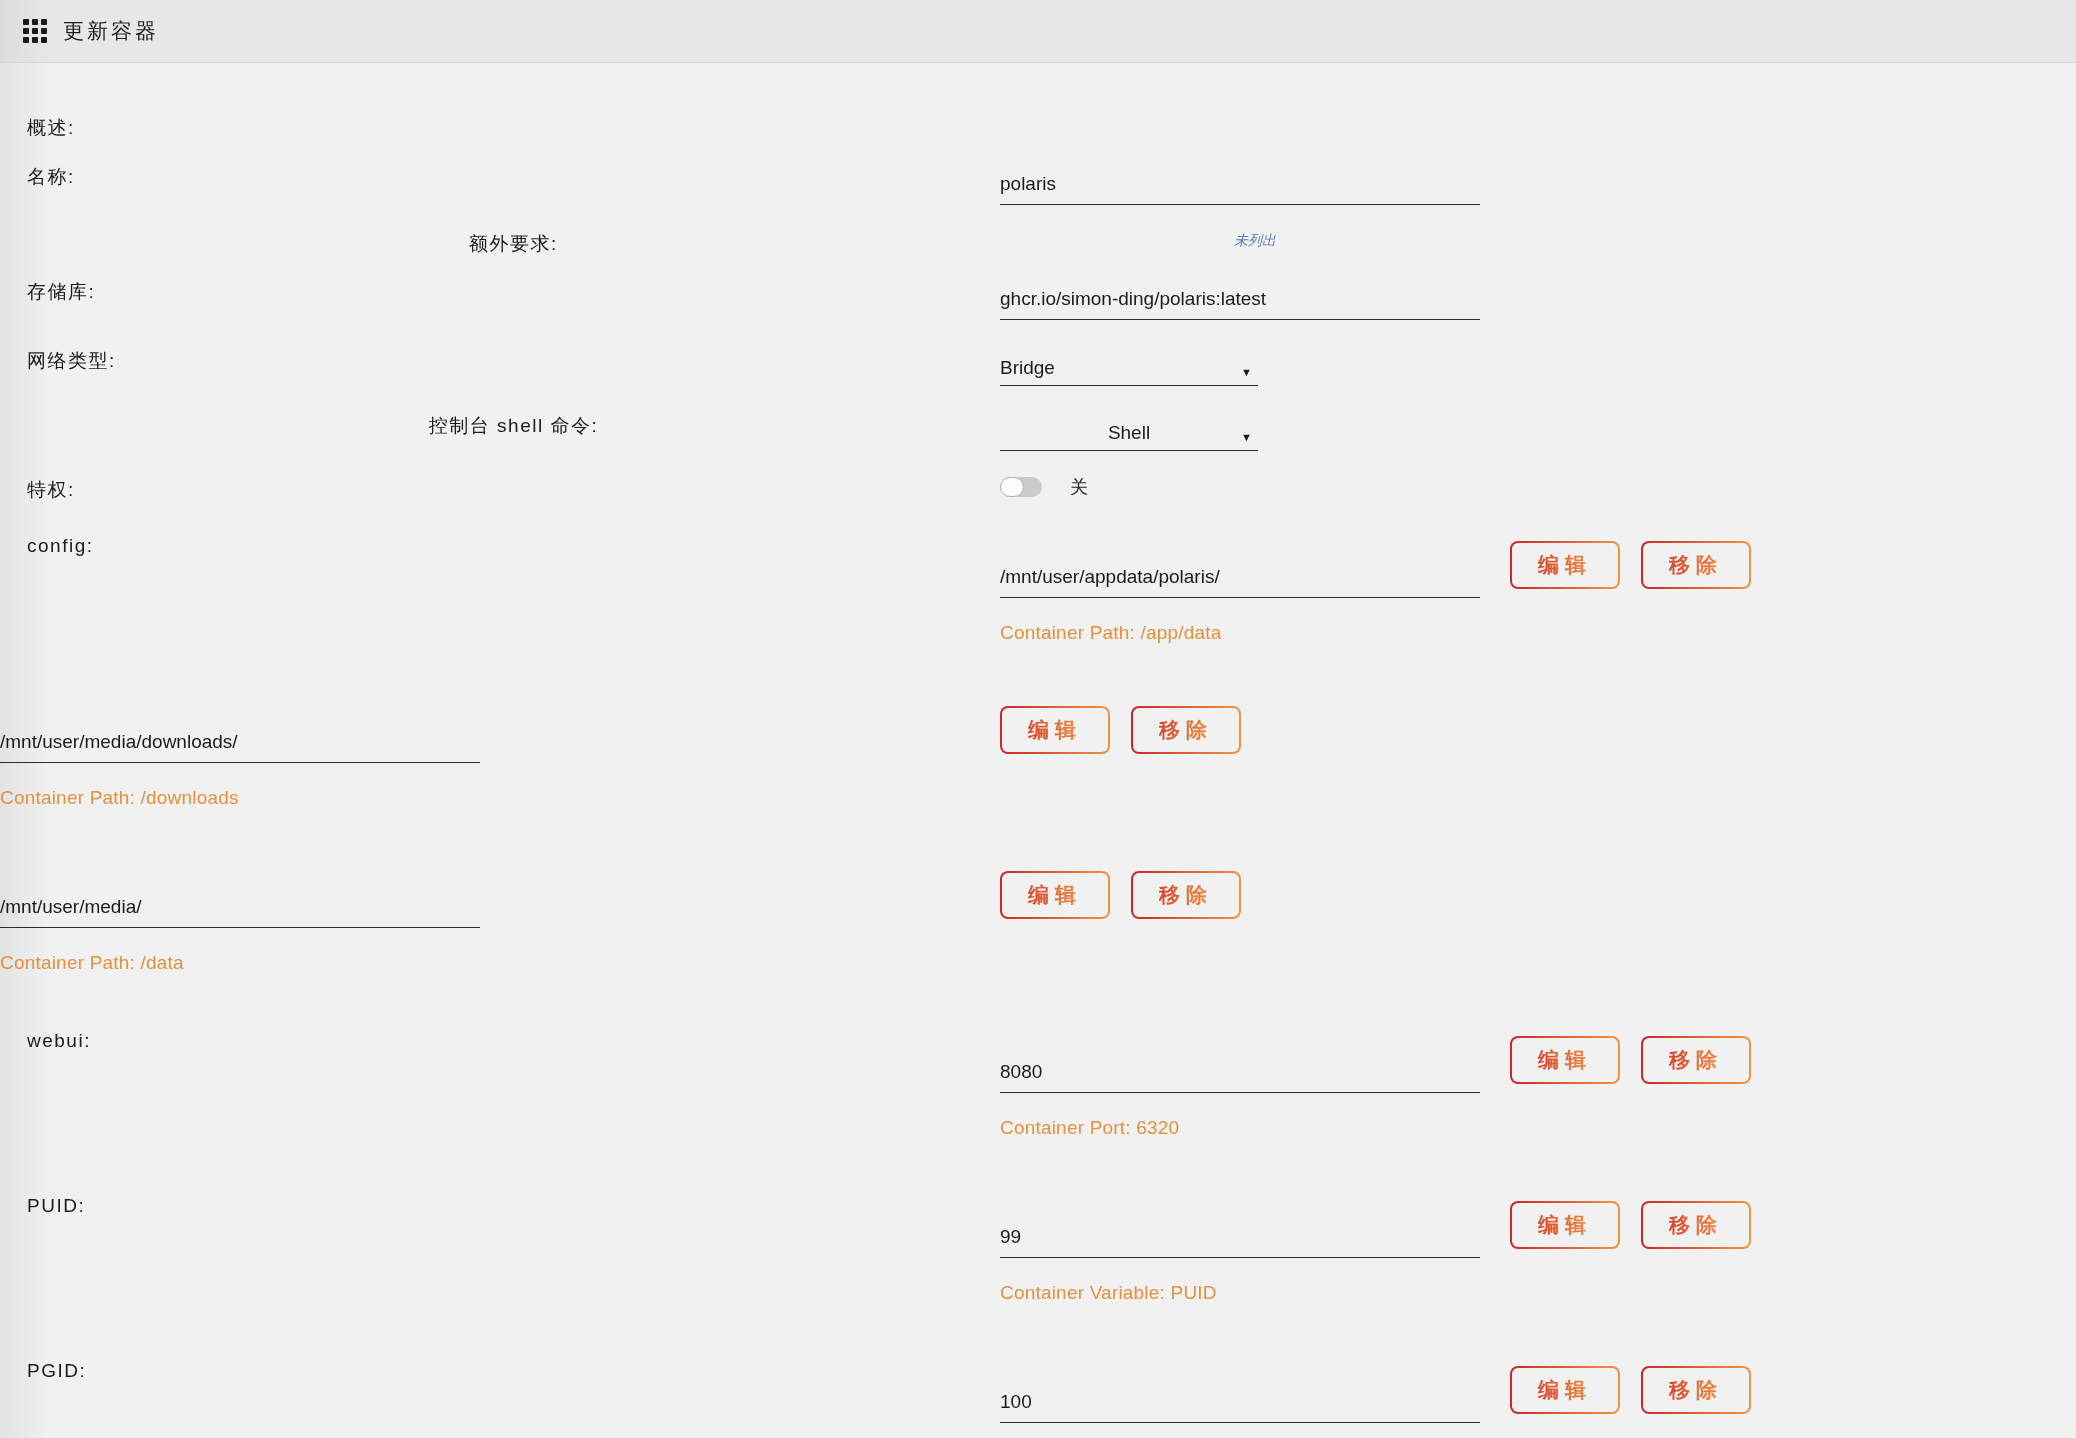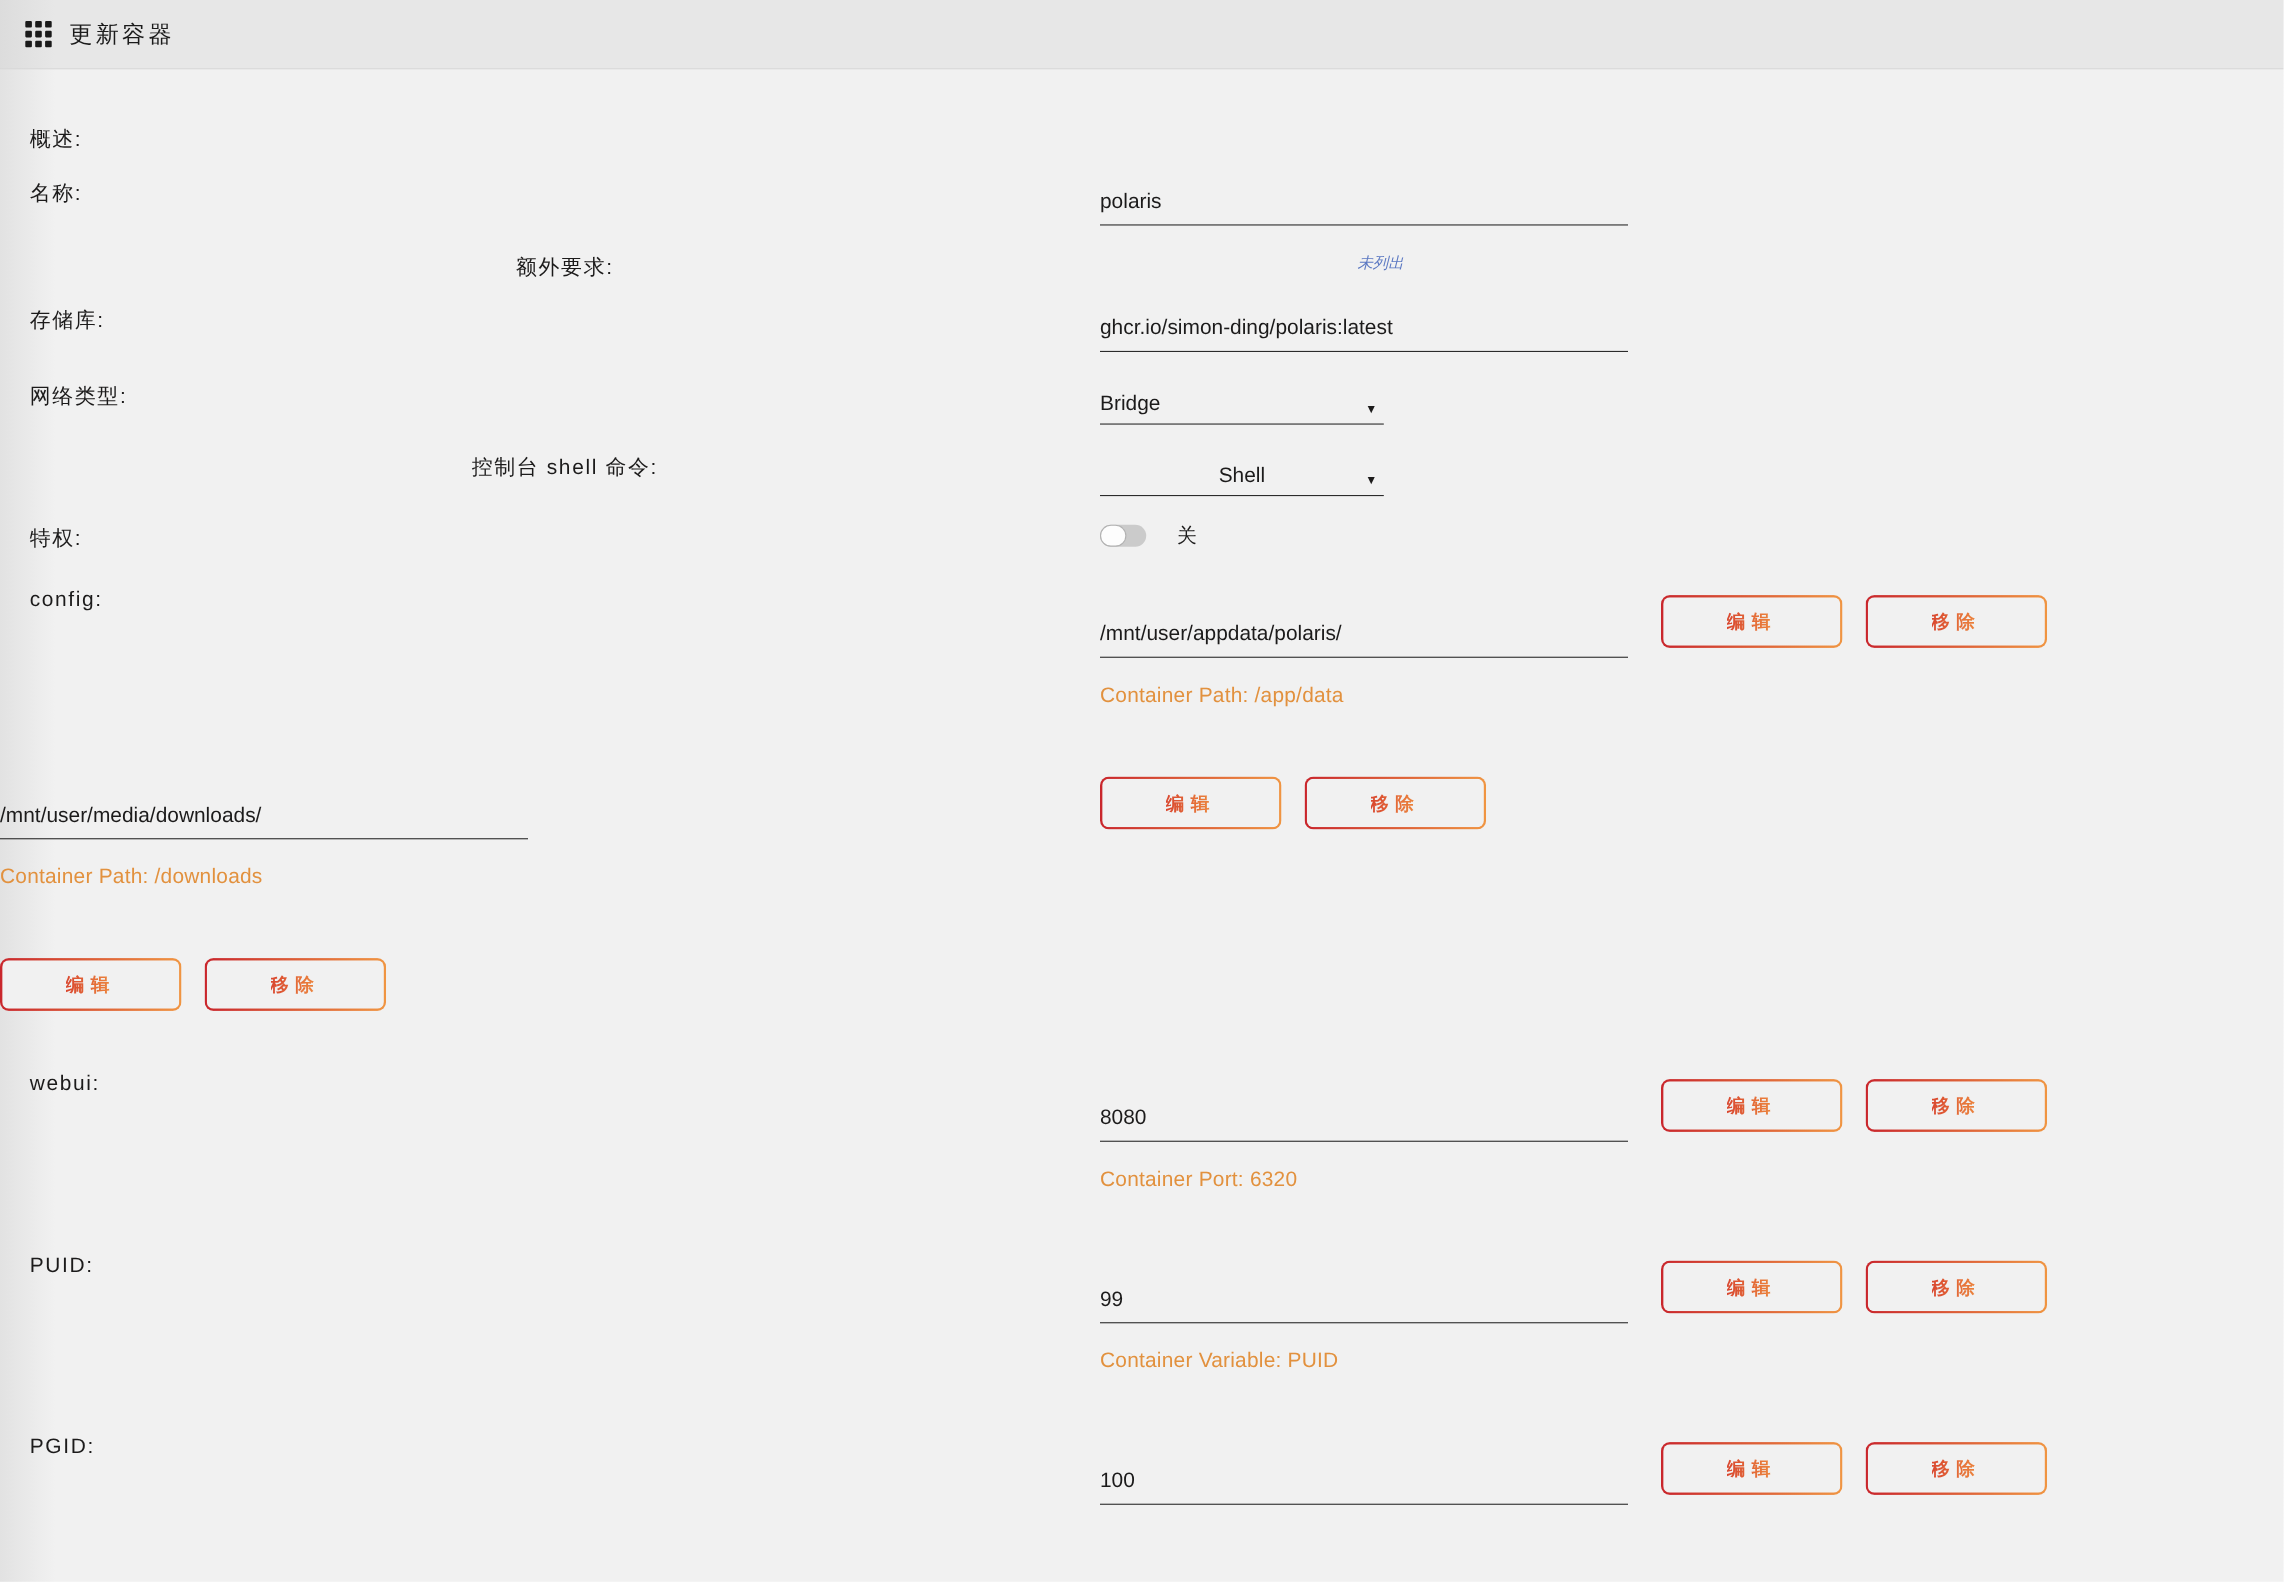--- a/index.html
+++ b/index.html
@@ -111,28 +111,28 @@
   .map-row { margin-bottom: 54px; }
   .map-row .fieldcell { padding-top: 24px; }
   .hint {
     margin-top: 24px;
     font-size: 19px;
     color: #e2913e;
     letter-spacing: 0.2px;
   }
   .btncell { display: flex; gap: 21px; padding-top: 8px; }
   .btn {
-    width: 165px; height: 48px;
+    width: 110px; height: 48px;
     border: 2px solid transparent;
     border-radius: 8px;
     background: linear-gradient(#f1f1f1, #f1f1f1) padding-box,
                 linear-gradient(90deg, #c9262c, #f09542) border-box;
     cursor: pointer;
     font-family: "Liberation Sans", "DejaVu Sans", sans-serif;
-    font-size: 17px;
+    font-size: 21px;
   }
   .btn span {
     letter-spacing: 6px;
     text-indent: 6px;
     background: linear-gradient(90deg, #d9472f, #ee8d3f);
     -webkit-background-clip: text;
     background-clip: text;
     color: transparent;
     font-weight: bold;
   }
@@ -257,20 +257,24 @@
       <button class="btn">
         <span>编辑</span>
       </button>
       <button class="btn">
         <span>移除</span>
       </button>
     </div>
   </div>
 
   <div class="row map-row">
+    <div class="fieldcell">
+      <input class="tfield" type="text" value="/mnt/user/media/" style="">
+      <div class="hint">Container Path: /data</div>
+    </div>
     <div class="btncell">
       <button class="btn">
         <span>编辑</span>
       </button>
       <button class="btn">
         <span>移除</span>
       </button>
     </div>
   </div>
 

